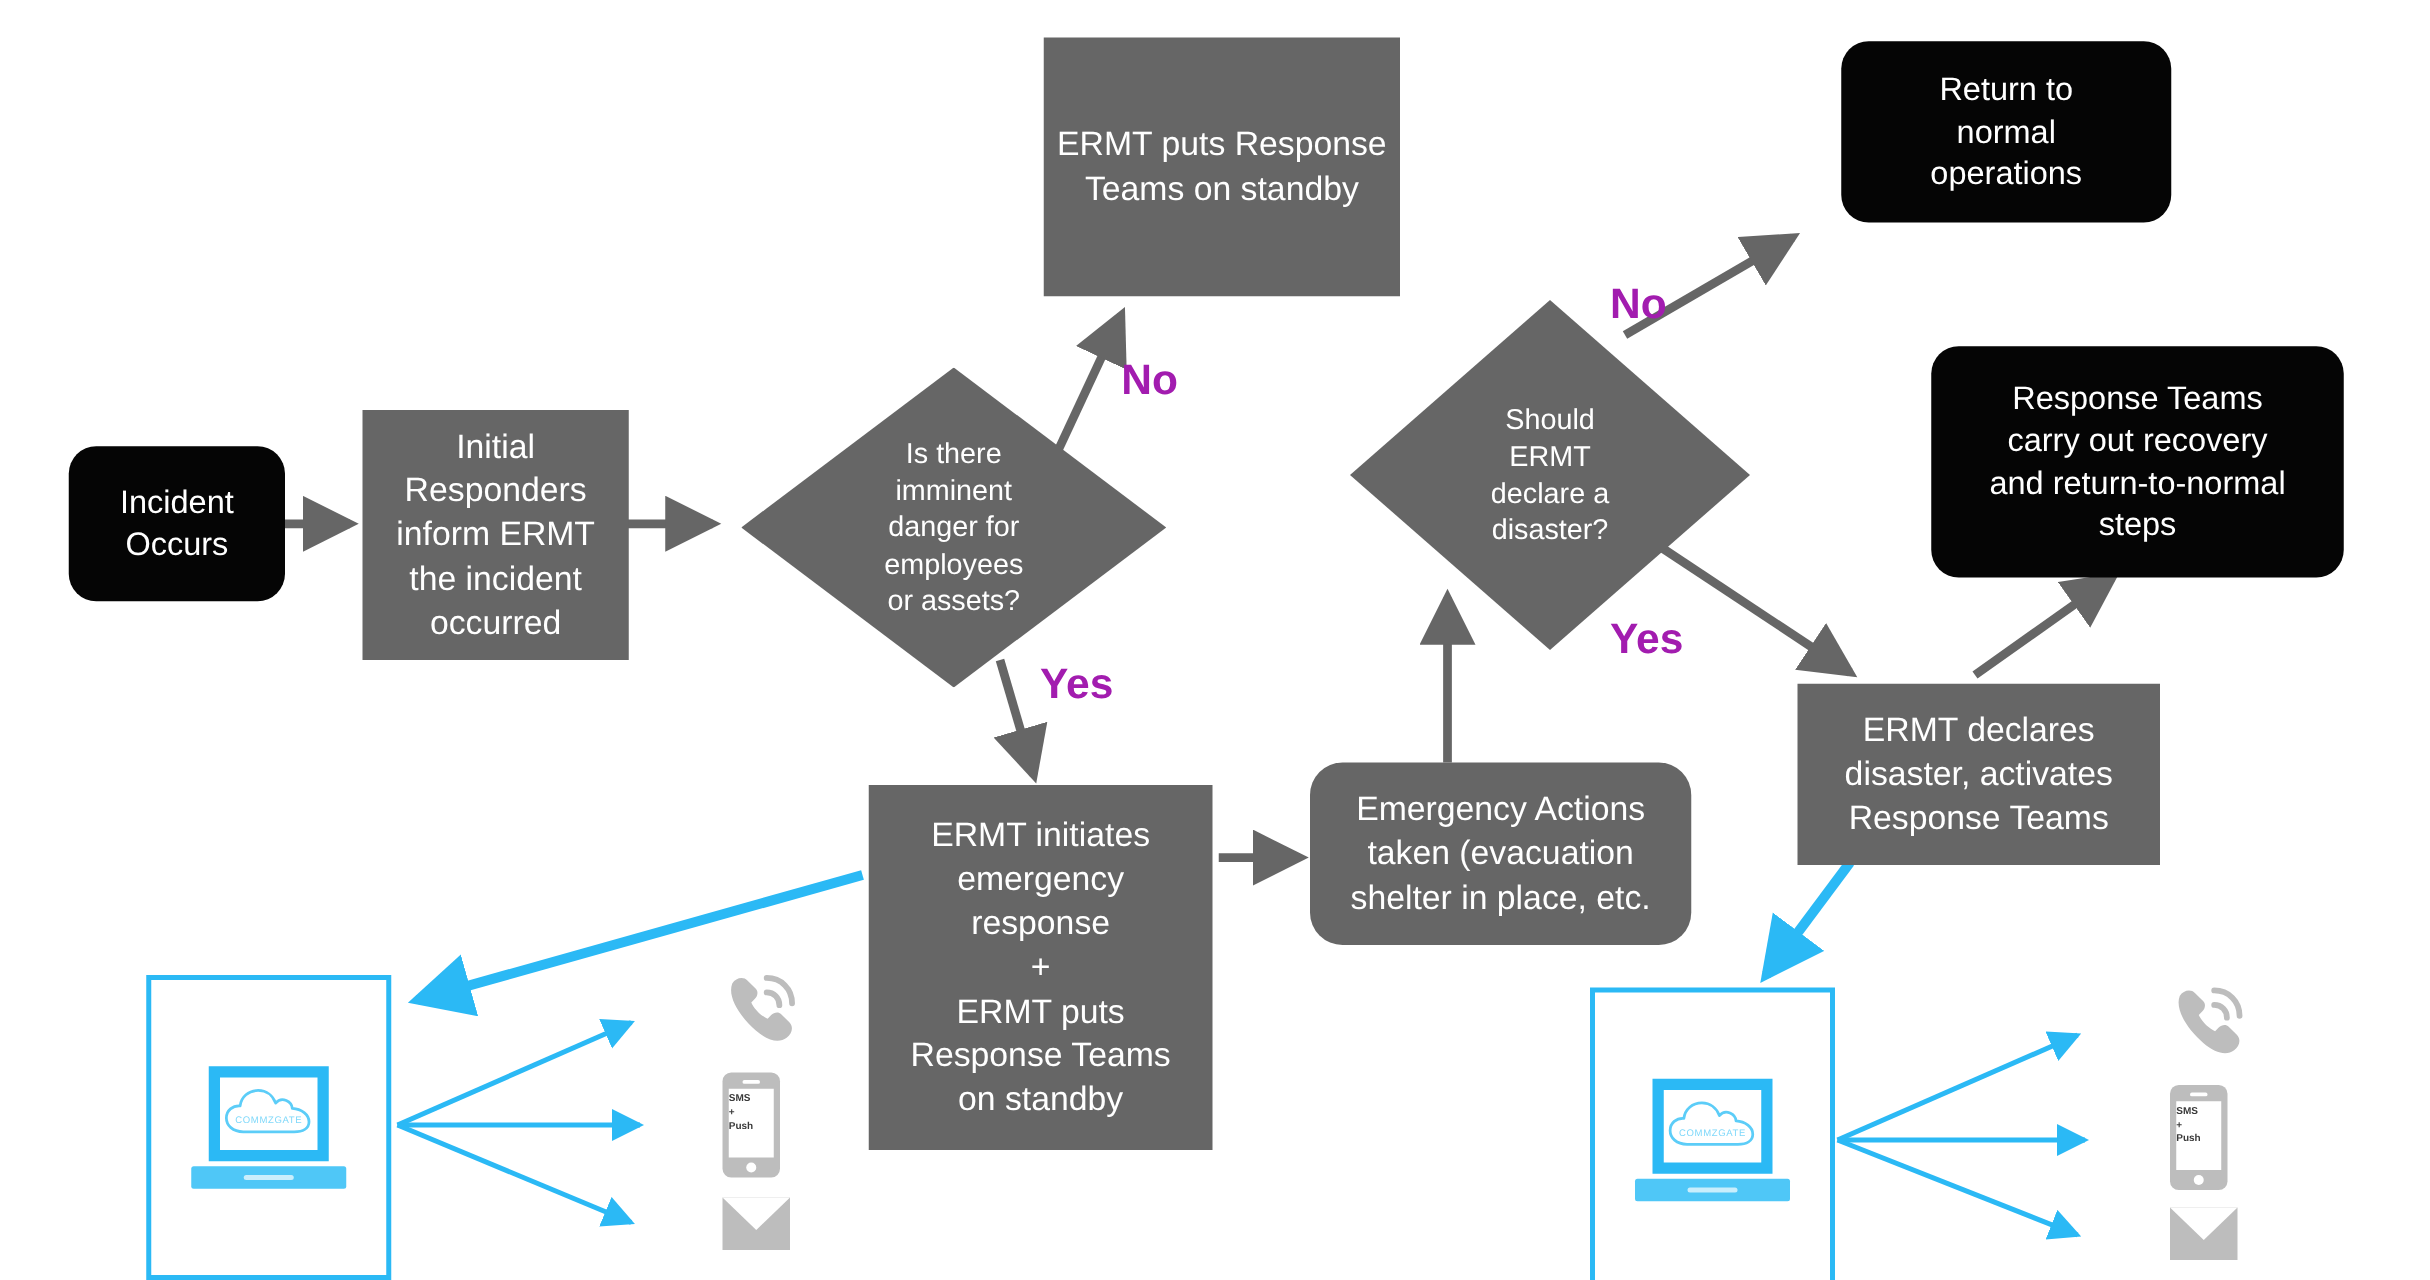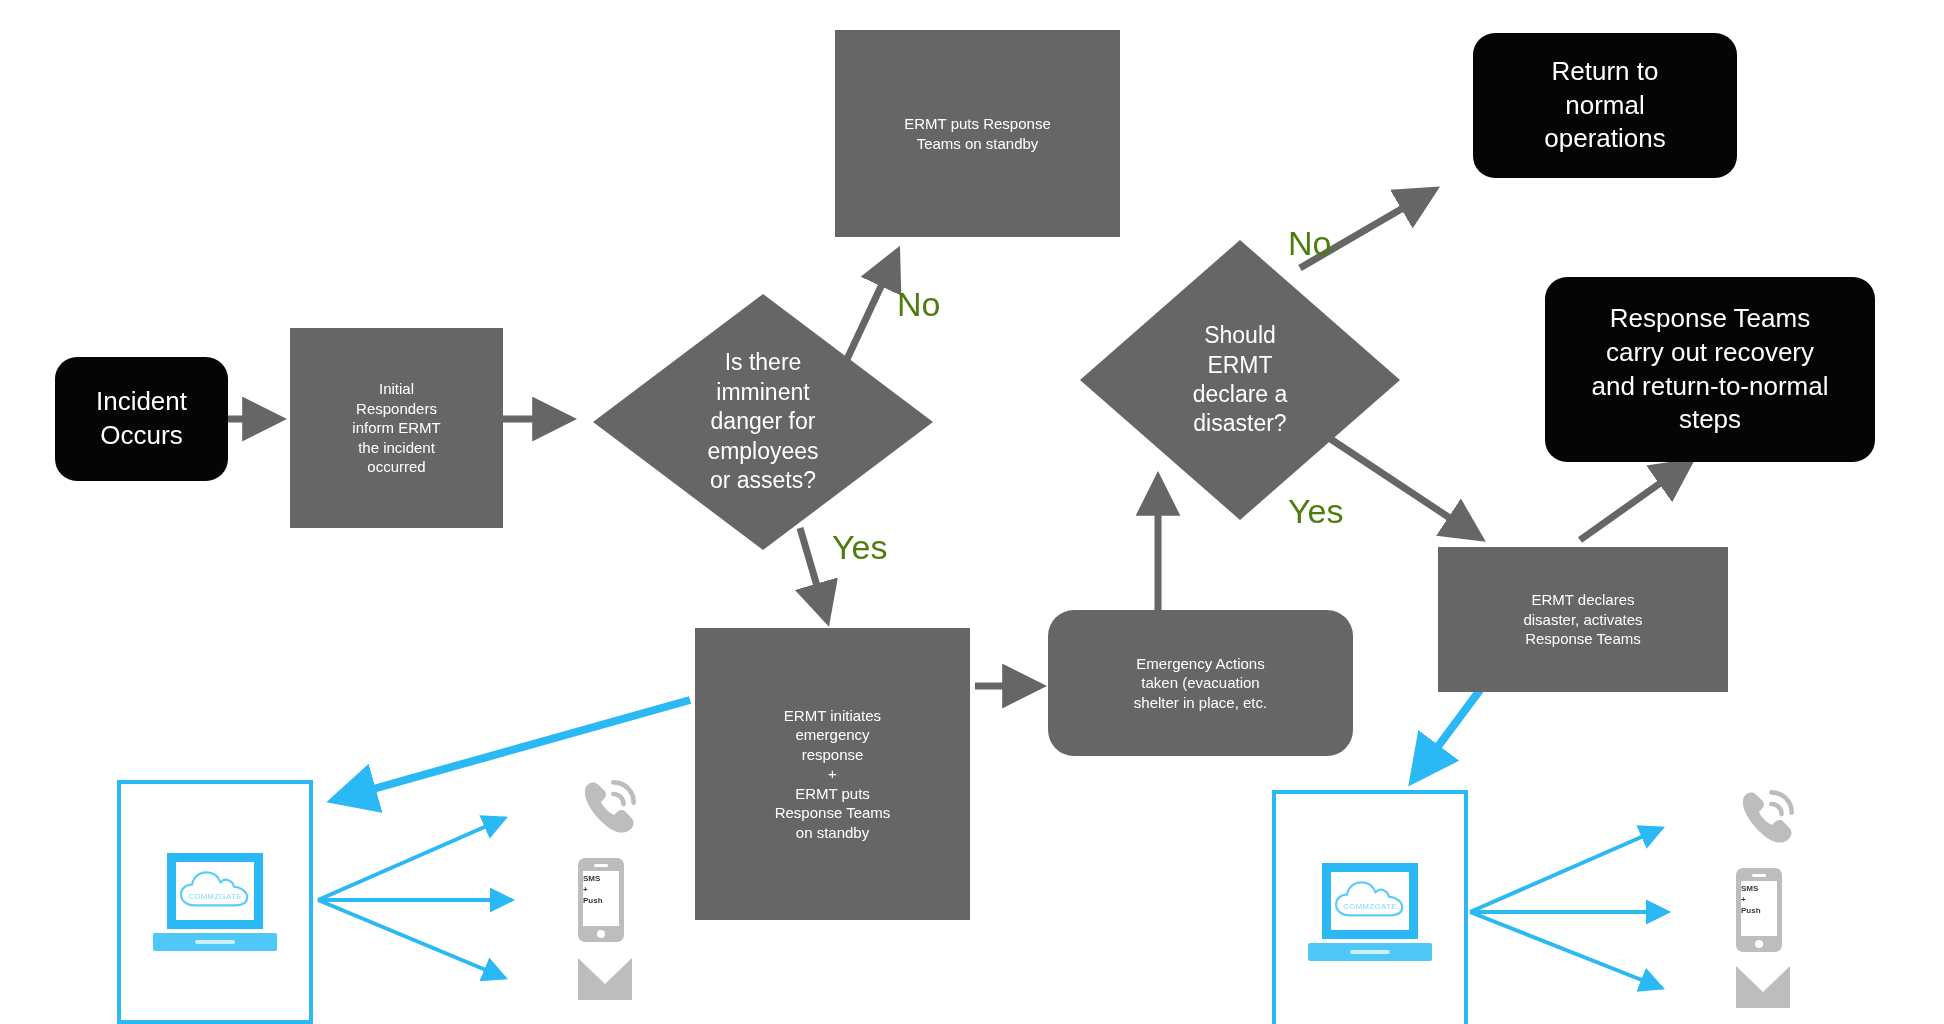--- a/index.html
+++ b/index.html
@@ -30,21 +30,21 @@
     line-height: 1.30;
     z-index: 4;
   }
   .node .lbl {
     display: block;
     white-space: pre-line;
     padding: 0 8px;
   }
   .rect {
     background: #666666;
-    font-size: 15px;
+    font-size: 27px;
   }
   .terminal {
     background: #050505;
     border-radius: 22px;
     font-size: 26px;
   }
   .diamond-wrap {
     position: absolute;
     z-index: 4;
   }
@@ -63,24 +63,25 @@
     text-align: center;
     color: #fff;
     font-size: 23px;
     line-height: 1.28;
     white-space: pre-line;
     pointer-events: none;
   }
   
   .edge-label {
     position: absolute;
-    color: #4d7c0f;
+    color: #a21caf;
     font-size: 34px;
     z-index: 6;
     white-space: nowrap;
+    font-weight: bold;
   }
   
   svg.layer {
     position: absolute;
     left: 0; top: 0;
     width: 1944px; height: 1024px;
     overflow: visible;
   }
   svg#edges { z-index: 2; }
   svg#blue-edges { z-index: 3; }

